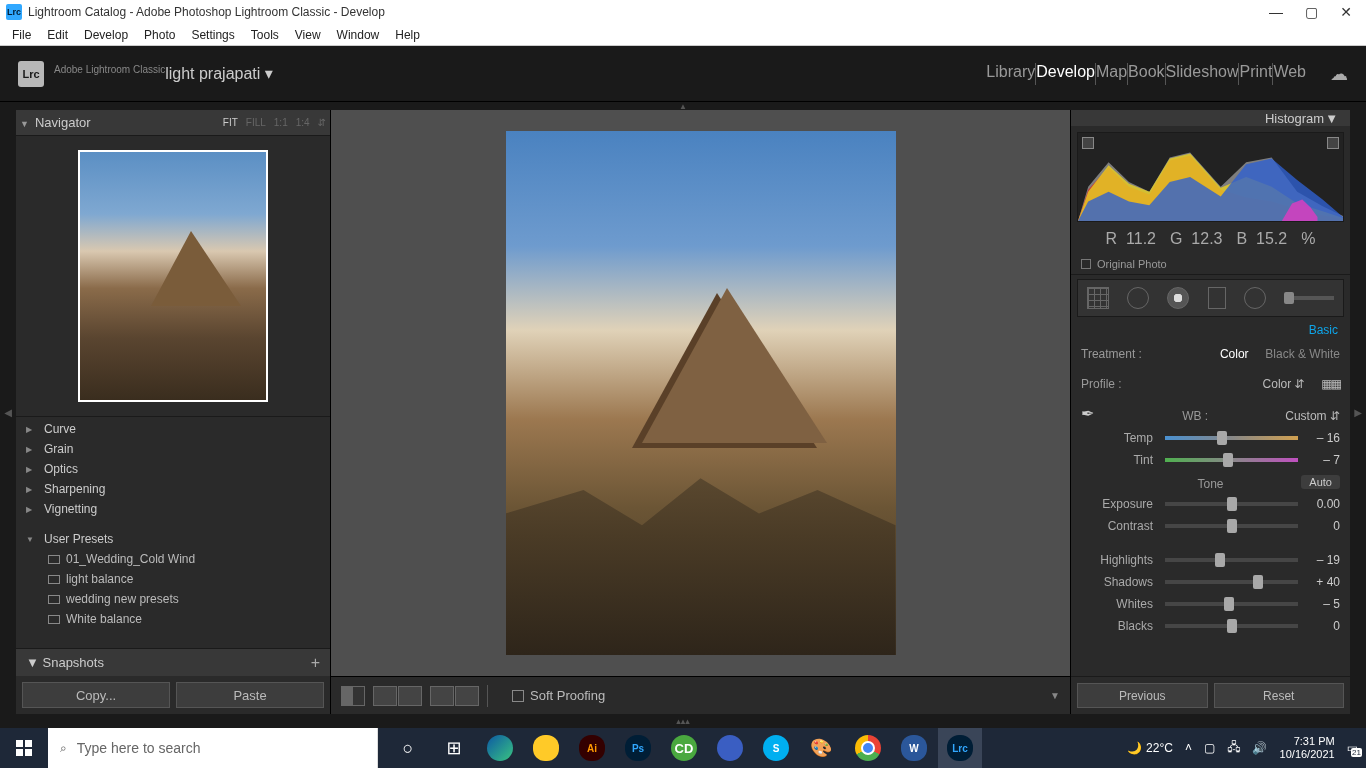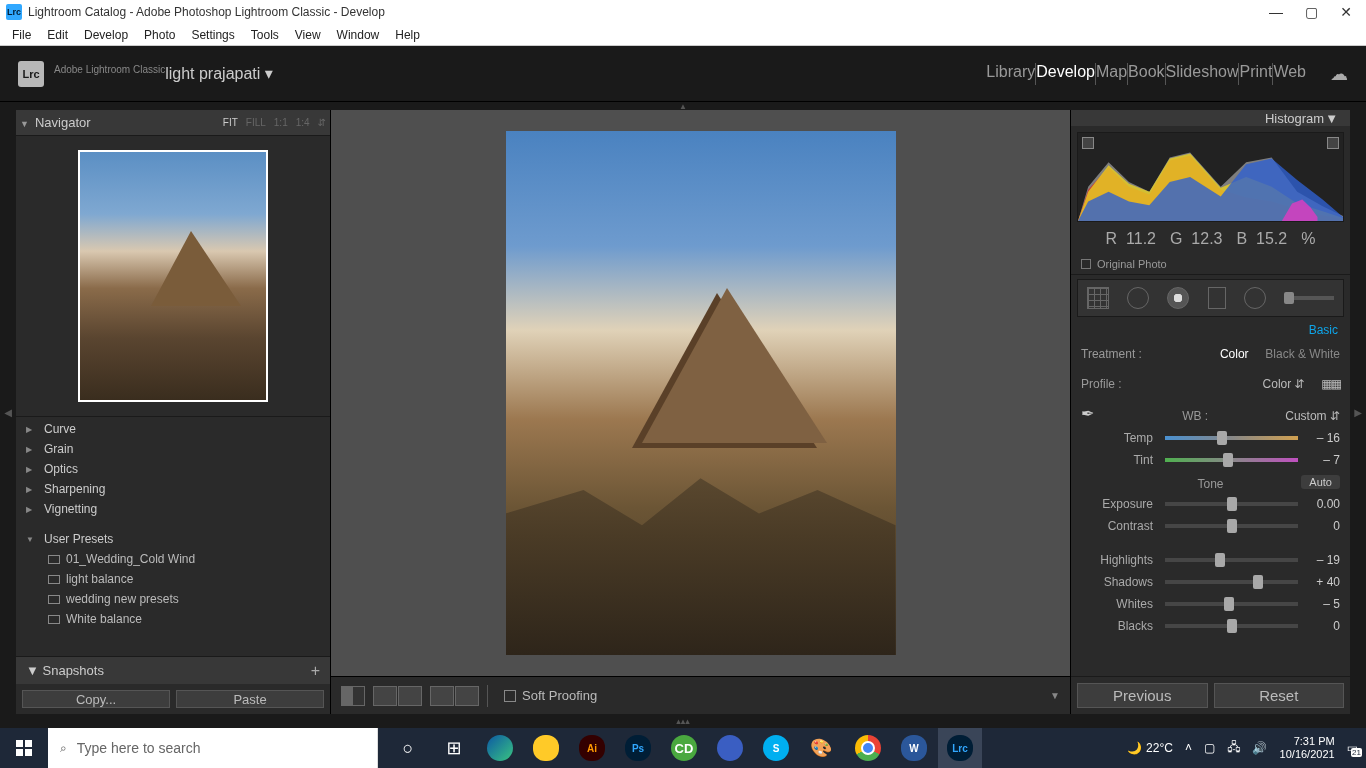--- a/index.html
+++ b/index.html
@@ -43,34 +43,34 @@
 
 .preset-list { flex: 1; background: #2a2a2a; border-top: 1px solid #1a1a1a; overflow-y: auto; padding: 2px 0; }
 .preset-group { display: flex; align-items: center; padding: 2px 10px; font-size: 12px; color: #ccc; height: 20px; cursor: pointer; }
 .preset-group .chev { font-size: 8px; color: #888; margin-right: 8px; width: 10px; }
 .preset-item { display: flex; align-items: center; padding: 2px 10px 2px 32px; font-size: 12px; color: #bbb; height: 20px; cursor: pointer; }
 .preset-item .ic { width: 12px; height: 9px; border: 1px solid #888; margin-right: 6px; }
 
 .snapshots { height: 28px; background: #383838; display: flex; align-items: center; justify-content: space-between; padding: 0 10px; font-size: 13px; color: #ccc; border-top: 1px solid #1a1a1a; }
 .snapshots .plus { font-size: 16px; color: #aaa; }
 
-.copy-paste { height: 30px; background: #2a2a2a; display: flex; gap: 6px; padding: 6px; }
+.copy-paste { height: 38px; background: #2a2a2a; display: flex; gap: 6px; padding: 6px; }
 .copy-paste button { flex: 1; background: #3d3d3d; border: 1px solid #555; color: #bbb; font-size: 13px; cursor: pointer; }
 
 
 .center { flex: 1; display: flex; flex-direction: column; background: #555; }
 .canvas { flex: 1; display: flex; justify-content: center; align-items: center; background: #4f4f4f; }
 .main-img { width: 390px; height: 524px; background: linear-gradient(180deg, #4a82c0 0%, #6e9bce 22%, #e0d2b8 38%, #9c7850 55%, #6b5535 72%, #3d3020 100%); position: relative; overflow: hidden; }
 .main-img::before { content: ''; position: absolute; top: 30%; left: 35%; width: 0; height: 0; border-left: 85px solid transparent; border-right: 100px solid transparent; border-bottom: 155px solid #7f6142; filter: drop-shadow(-10px 5px 0 #5a4028); }
 .main-img::after { content: ''; position: absolute; bottom: 0; left: 0; right: 0; height: 45%; background: linear-gradient(180deg, #6a5538 0%, #4a3b26 50%, #2e251a 100%); clip-path: polygon(0 40%, 20% 30%, 35% 45%, 50% 25%, 65% 40%, 80% 30%, 100% 45%, 100% 100%, 0 100%); }
 
 .toolbar-bottom { height: 38px; background: #2a2a2a; display: flex; align-items: center; padding: 0 10px; gap: 8px; border-top: 1px solid #000; }
 .tb-btn { width: 24px; height: 20px; border: 1px solid #666; background: #444; }
 .tb-group { display: flex; gap: 1px; }
-.soft-proof { display: flex; align-items: center; gap: 6px; color: #bbb; font-size: 13px; margin-left: 8px; }
+.soft-proof { display: flex; align-items: center; gap: 6px; color: #bbb; font-size: 13px; margin-left: 16px; }
 .soft-proof .cb { width: 12px; height: 12px; border: 1px solid #888; }
 .toolbar-bottom .dd { margin-left: auto; color: #888; font-size: 10px; }
 
 
 .right-panel { width: 280px; background: #2a2a2a; display: flex; flex-direction: column; border-left: 1px solid #000; }
 .histo-header { height: 16px; background: #383838; display: flex; align-items: center; justify-content: flex-end; padding: 0 12px; font-size: 13px; color: #ccc; gap: 1px; }
 .histogram { height: 90px; margin: 6px; border: 1px solid #1a1a1a; background: #222; position: relative; overflow: hidden; }
 .histogram svg { width: 100%; height: 100%; }
 .histo-clip { position: absolute; top: 4px; width: 12px; height: 12px; background: #444; border: 1px solid #888; }
 .histo-clip.l { left: 4px; }
@@ -100,21 +100,21 @@
 .slider { flex: 1; height: 4px; background: linear-gradient(90deg, #464646, #464646); position: relative; margin: 0 4px; }
 .slider .knob { position: absolute; top: -5px; width: 10px; height: 14px; background: #a8a8a8; border-radius: 2px; transform: translateX(-50%); }
 .slider.temp { background: linear-gradient(90deg, #4a90d0, #888, #d0a050); }
 .slider.tint { background: linear-gradient(90deg, #50b050, #888, #c050c0); }
 
 .eyedrop { width: 24px; height: 24px; color: #ccc; font-size: 16px; }
 .sect-head { text-align: center; color: #999; font-size: 12px; padding: 6px 0 2px; position: relative; }
 .sect-head .auto { position: absolute; right: 0; top: 4px; background: #3d3d3d; padding: 1px 8px; border-radius: 3px; font-size: 11px; color: #ccc; cursor: pointer; }
 
 .prev-reset { height: 38px; background: #2a2a2a; display: flex; gap: 6px; padding: 6px; border-top: 1px solid #1a1a1a; }
-.prev-reset button { flex: 1; background: #3d3d3d; border: 1px solid #555; color: #bbb; font-size: 15px; cursor: pointer; }
+.prev-reset button { flex: 1; background: #3d3d3d; border: 1px solid #555; color: #bbb; font-size: 12px; cursor: pointer; }
 
 
 .grip { width: 16px; background: #1a1a1a; display: flex; align-items: center; justify-content: center; color: #555; font-size: 10px; }
 
 
 .filmstrip { height: 14px; background: #1a1a1a; display: flex; align-items: center; justify-content: center; color: #555; font-size: 9px; }
 
 
 .taskbar { height: 40px; background: #1e2838; display: flex; align-items: center; color: #fff; font-size: 12px; }
 .taskbar .start { width: 48px; height: 40px; display: flex; align-items: center; justify-content: center; font-size: 16px; }

